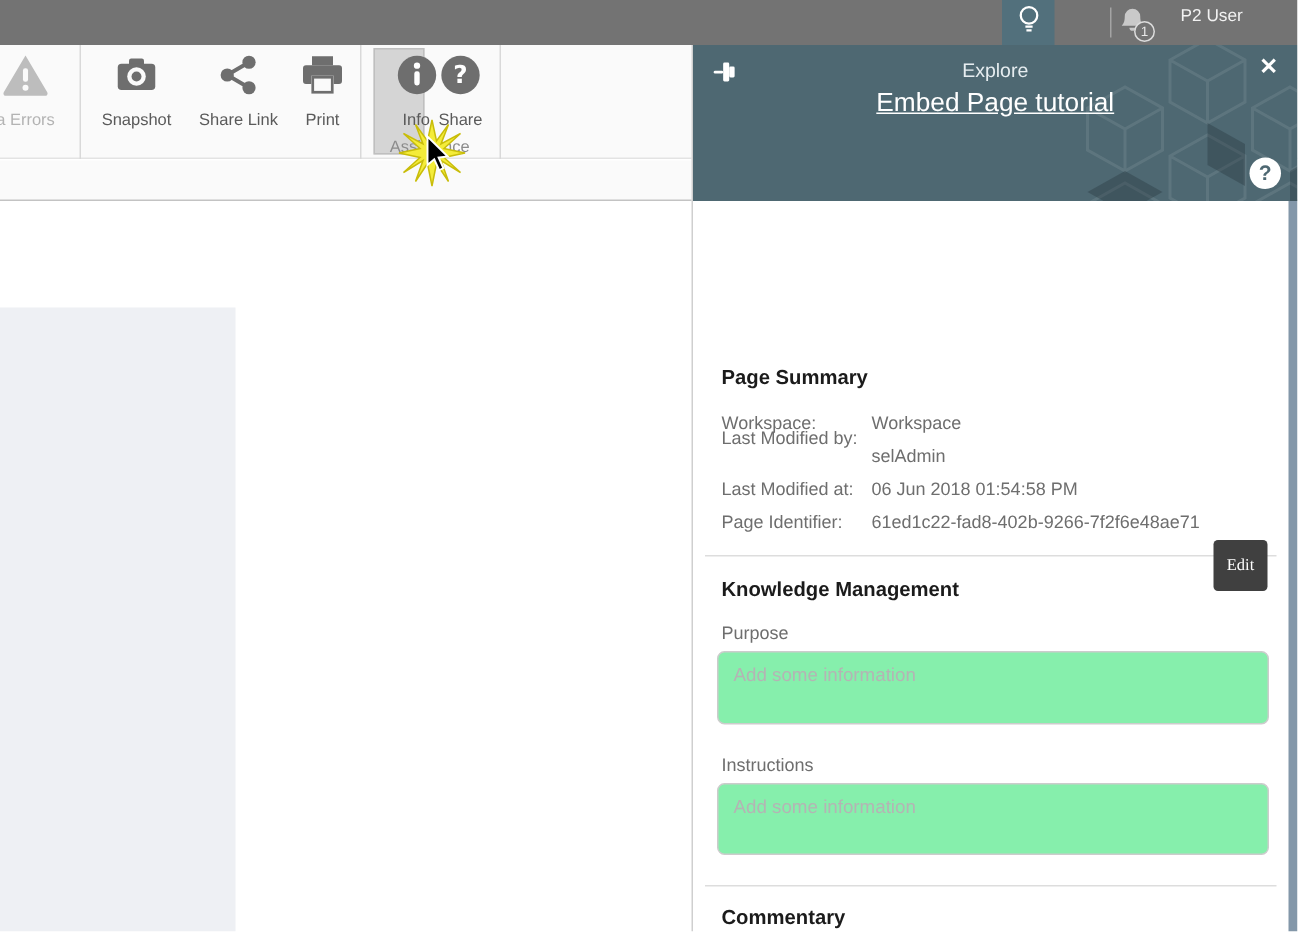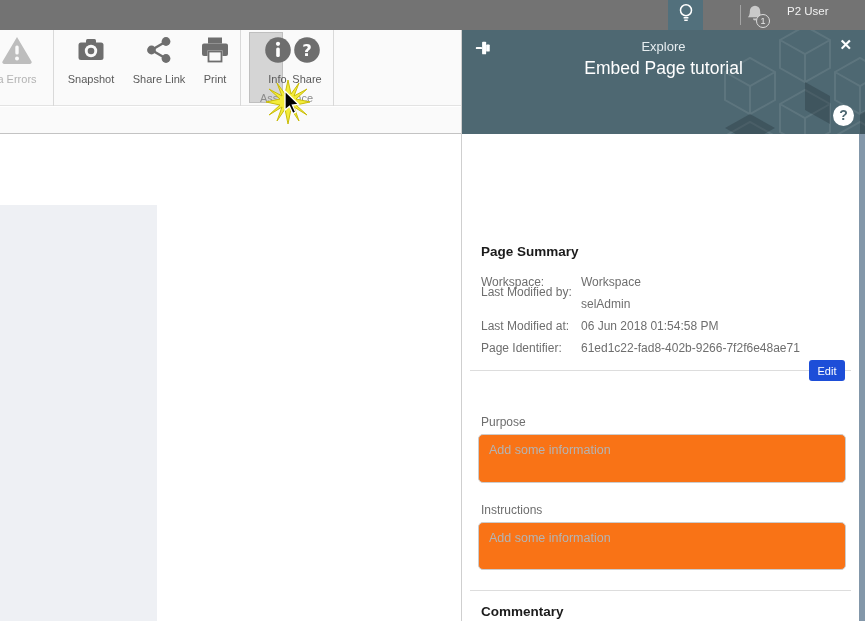--- a/index.html
+++ b/index.html
@@ -35,34 +35,34 @@
   
   .cursor-burst { position:absolute; left:264px; top:78px; z-index:30; pointer-events:none; }
 
   
   .panel { position:absolute; left:461px; top:30px; width:404px; height:591px; background:#ffffff; border-left:1px solid #cfcfcf; z-index:10; }
   .panel-header { position:relative; width:100%; height:104px; background:#4e6872; overflow:hidden; }
   .panel-header .pattern { position:absolute; right:0; top:0; }
   .pin-btn { position:absolute; left:12px; top:9px; width:18px; height:18px; cursor:pointer; }
   .close-btn { position:absolute; right:13px; top:6px; color:#ffffff; font-size:15px; font-weight:bold; cursor:pointer; line-height:18px; }
   .panel-title { position:absolute; left:0; top:9px; width:100%; text-align:center; color:#e6edf0; font-size:13px; }
-  .panel-subtitle { position:absolute; left:0; top:28px; width:100%; text-align:center; color:#ffffff; font-size:17.5px; }
+  .panel-subtitle { position:absolute; left:0; top:28px; width:100%; text-align:center; color:#ffffff; font-size:17.5px;text-decoration:underline; }
   .header-help { position:absolute; right:11px; bottom:8px; width:21px; height:21px; border-radius:50%; background:#ffffff; color:#4e6872; font-size:14px; font-weight:bold; text-align:center; line-height:21px; cursor:pointer; }
 
   .panel-body { position:relative; width:100%; height:487px; }
   .scrollbar { position:absolute; right:0; top:0; width:6px; height:487px; background:#8397a9; cursor:pointer; }
 
   .section-heading { position:absolute; left:19px; font-size:13.5px; font-weight:bold; color:#1b1b1b; }
   .ps-label { position:absolute; left:19px; font-size:12px; color:#6e6e6e;text-align:center; }
   .ps-value { position:absolute; left:119px; font-size:12px; color:#6e6e6e; }
   .divider { position:absolute; left:8px; width:381px; height:1px; background:#dddddd; }
 
-  .edit-btn { position:absolute; left:347px; top:226px; width:36px; height:21px; background:#1d4ed8; border:none; border-radius:3px; color:#ffffff; font-size:11px; font-family:Liberation Sans, sans-serif; cursor:pointer; }
+  .edit-btn { position:absolute; left:347px; top:226px; width:36px; height:34px; background:#404040; border:none; border-radius:3px; color:#ffffff; font-size:11px; font-family:Liberation Serif, serif; cursor:pointer; }
   .field-label { position:absolute; left:19px; font-size:12px; color:#6e6e6e; }
-  .km-box { position:absolute; left:16px; width:368px; border:1px solid #cccccc; border-radius:5px; background:#f97316; font-family:"Liberation Sans",sans-serif; font-size:12.5px; color:#444; padding:8px 10px; resize:none; outline:none; }
+  .km-box { position:absolute; left:16px; width:368px; border:1px solid #cccccc; border-radius:5px; background:#86efac; font-family:"Liberation Sans",sans-serif; font-size:12.5px; color:#444; padding:8px 10px; resize:none; outline:none; }
   .km-box::placeholder { color:#b4b4b4; }
 </style>
 </head>
 <body>
 
 <div class="topbar">
   <div class="bulb-tile">
     <span>
       <svg width="22" height="24" viewBox="0 0 32 34">
         <circle cx="16" cy="13" r="8" fill="none" stroke="#ffffff" stroke-width="2.2"></circle>
@@ -220,20 +220,21 @@
       <span class="ps-label" style="top:185px">Last Modified at:</span>
       <span class="ps-value" style="top:185px">06 Jun 2018 01:54:58 PM</span>
     </div>
     <div>
       <span class="ps-label" style="top:207px">Page Identifier:</span>
       <span class="ps-value" style="top:207px">61ed1c22-fad8-402b-9266-7f2f6e48ae71</span>
     </div>
 
     <div class="divider" style="top:236px"></div>
 
+    <div class="section-heading" style="top:251px">Knowledge Management</div>
     <button class="edit-btn">Edit</button>
 
     <div class="field-label" style="top:281px">Purpose</div>
     <textarea class="km-box" style="top: 300px; height: 49px;" disabled="" placeholder="Add some information"></textarea>
 
     <div class="field-label" style="top:369px">Instructions</div>
     <textarea class="km-box" style="top: 388px; height: 48px;" disabled="" placeholder="Add some information"></textarea>
 
     <div class="divider" style="top:456px"></div>
 

